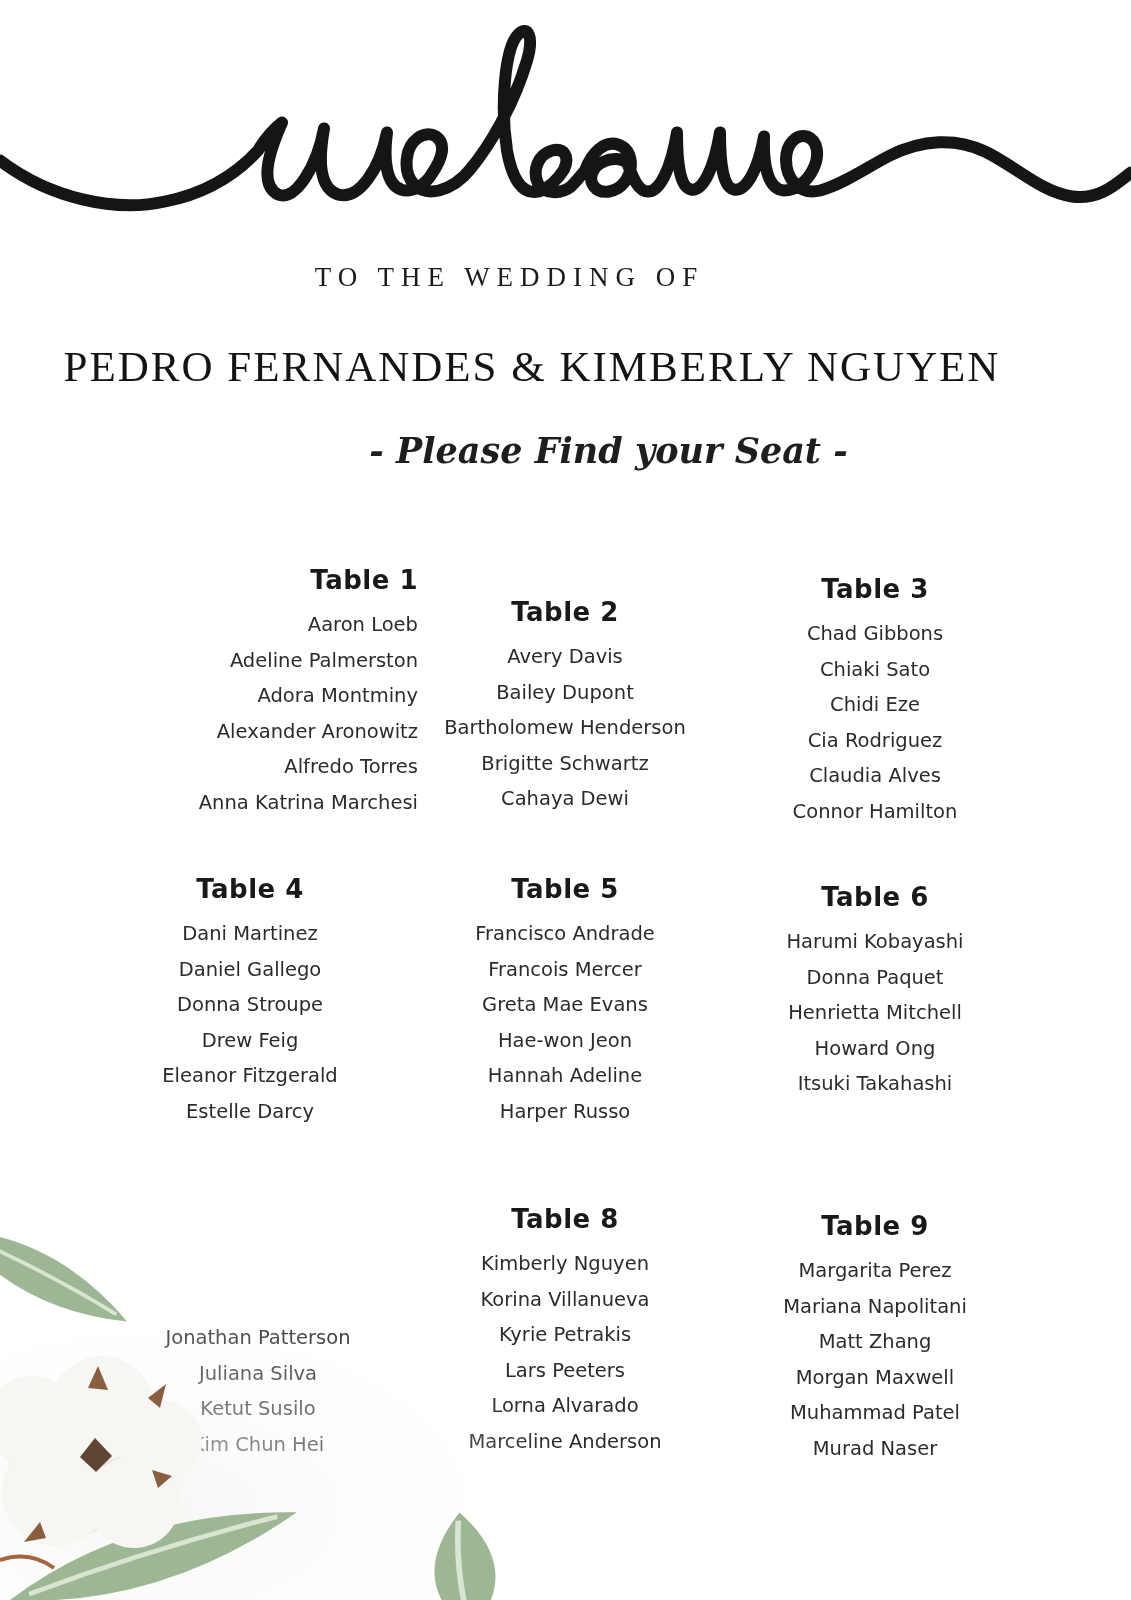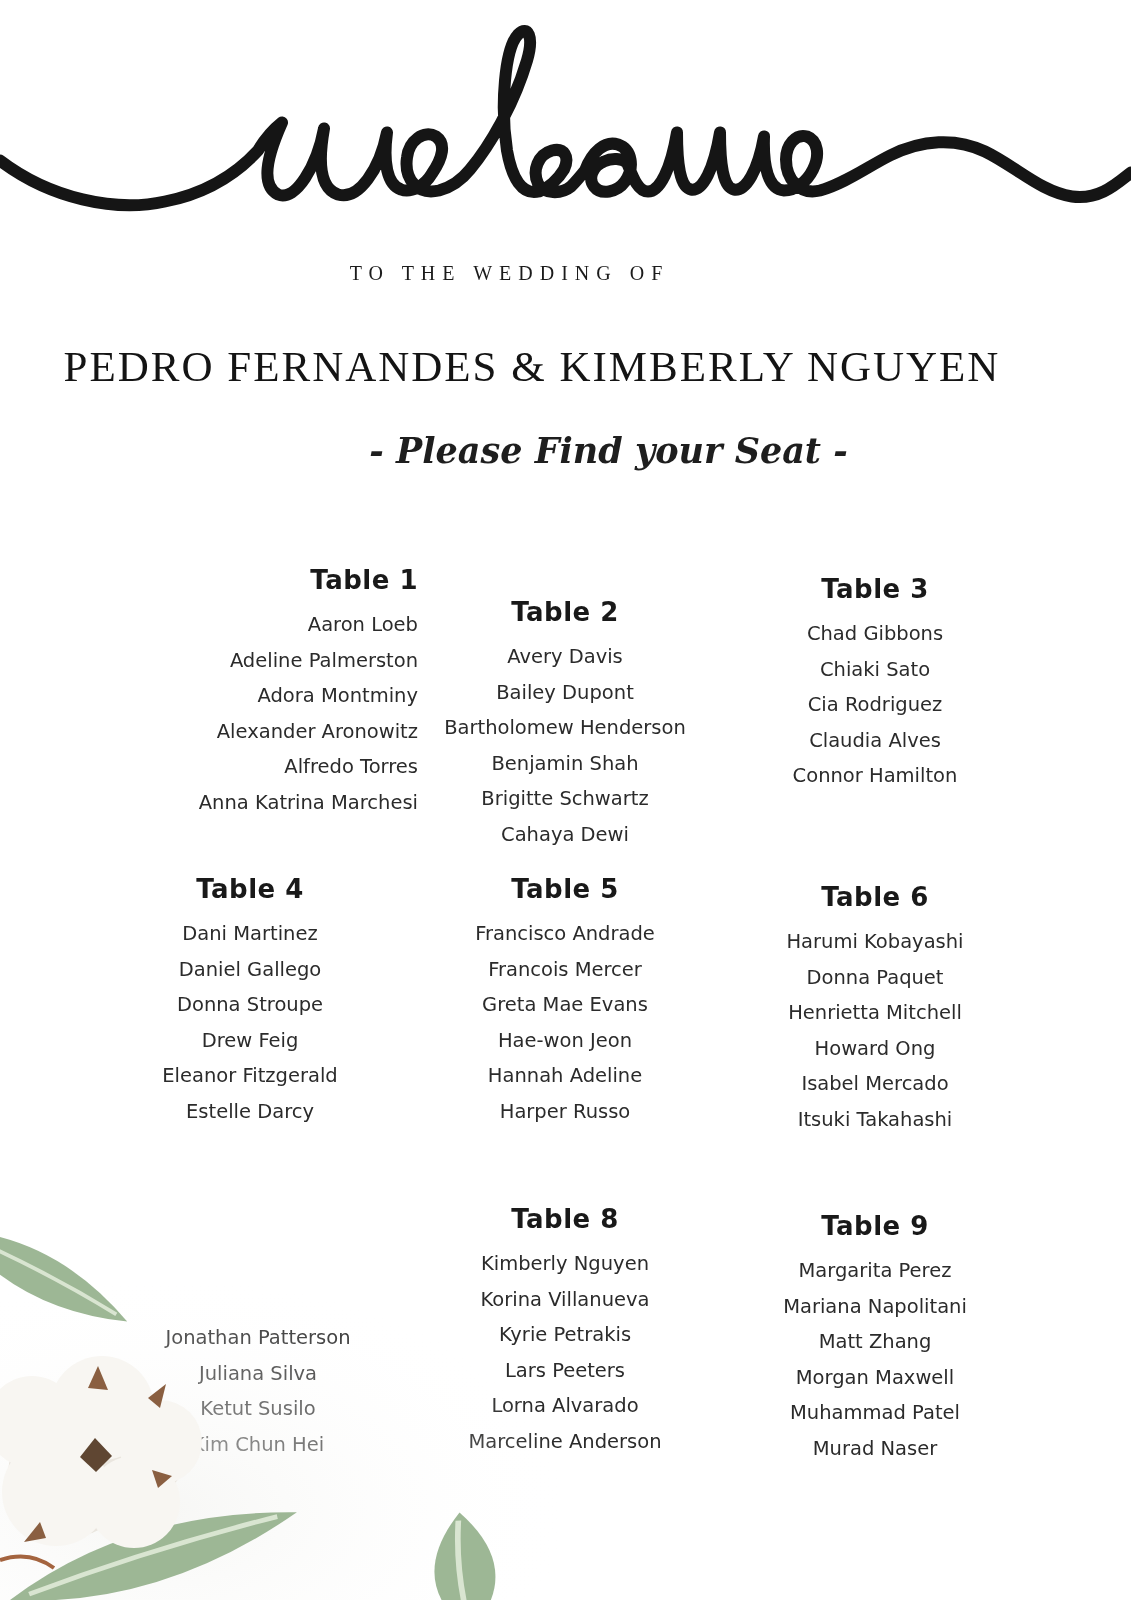--- a/index.html
+++ b/index.html
@@ -14,21 +14,21 @@
   .sr-only{
     position:absolute;width:1px;height:1px;overflow:hidden;
     clip:rect(0 0 0 0);white-space:nowrap;
   }
   
   .welcome-svg{position:absolute;top:8px;left:0;width:1131px;height:250px;}
   .subtitle{
     position:absolute;top:262px;left:0;width:1019px;
     text-align:center;
     font-family:"Liberation Serif", serif;
-    font-size:20px;letter-spacing:7px;color:#1b1b1b;
+    font-size:27px;letter-spacing:7px;color:#1b1b1b;
   }
   .couple{
     position:absolute;top:342px;left:0;width:1064px;
     text-align:center;
     font-family:"Liberation Serif", serif;
     font-size:43px;letter-spacing:2px;color:#141414;
     font-weight:500;
   }
   .tagline{
     position:absolute;top:430px;left:0;width:1131px;
@@ -125,29 +125,29 @@
     <div class="guest">Alexander Aronowitz</div>
     <div class="guest">Alfredo Torres</div>
     <div class="guest">Anna Katrina Marchesi</div>
   </div>
 
   <div class="cell" id="t2">
     <div class="table-title">Table 2</div>
     <div class="guest">Avery Davis</div>
     <div class="guest">Bailey Dupont</div>
     <div class="guest">Bartholomew Henderson</div>
-    <div class="guest">Benjamin Shah</div>
     <div class="guest">Brigitte Schwartz</div>
     <div class="guest">Cahaya Dewi</div>
   </div>
 
   <div class="cell" id="t3">
     <div class="table-title">Table 3</div>
     <div class="guest">Chad Gibbons</div>
     <div class="guest">Chiaki Sato</div>
+    <div class="guest">Chidi Eze</div>
     <div class="guest">Cia Rodriguez</div>
     <div class="guest">Claudia Alves</div>
     <div class="guest">Connor Hamilton</div>
   </div>
 
   <div class="cell" id="t4">
     <div class="table-title">Table 4</div>
     <div class="guest">Dani Martinez</div>
     <div class="guest">Daniel Gallego</div>
     <div class="guest">Donna Stroupe</div>
@@ -165,21 +165,20 @@
     <div class="guest">Hannah Adeline</div>
     <div class="guest">Harper Russo</div>
   </div>
 
   <div class="cell" id="t6">
     <div class="table-title">Table 6</div>
     <div class="guest">Harumi Kobayashi</div>
     <div class="guest">Donna Paquet</div>
     <div class="guest">Henrietta Mitchell</div>
     <div class="guest">Howard Ong</div>
-    <div class="guest">Isabel Mercado</div>
     <div class="guest">Itsuki Takahashi</div>
   </div>
 
   <div class="cell" id="t7">
 
     <div class="guest">Jonathan Patterson</div>
     <div class="guest">Juliana Silva</div>
     <div class="guest">Ketut Susilo</div>
     <div class="guest">Kim Chun Hei</div>
   </div>

